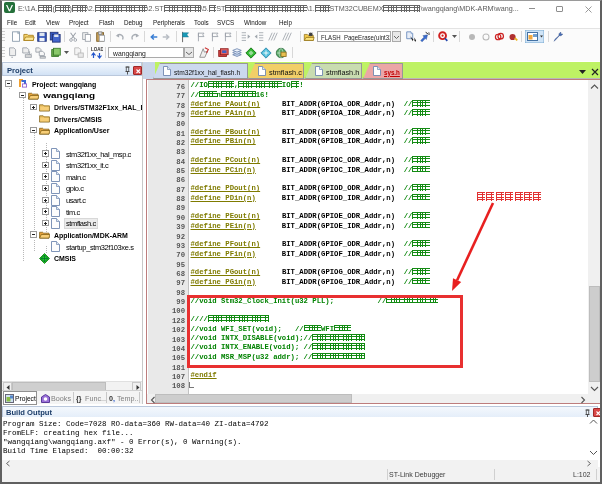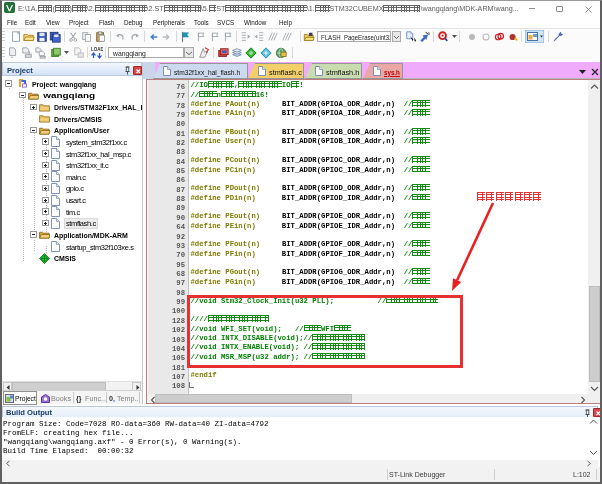--- a/index.html
+++ b/index.html
@@ -27,21 +27,21 @@
 .trow{position:absolute;height:11px;white-space:nowrap;}
 .exp{position:absolute;width:6.5px;height:6.5px;background:#fff;border:1px solid #9a9a9a;z-index:3}
 .exp i{position:absolute;left:1px;top:2px;width:3px;height:1px;background:#222;}
 .exp.pl i::after{content:"";position:absolute;left:1px;top:-1px;width:1px;height:3px;background:#222;}
 .sb{background:#f2f2f2;}
 .sbthumb{position:absolute;background:#cfcfcf;border:1px solid #bdbdbd;}
 #edt{position:absolute;left:146px;top:79px;width:455px;height:325px;border:1px solid #bd7d7d;background:#fff;}
 #gut{position:absolute;left:1px;top:0;width:41px;height:314px;background:#e9e9e9;border-right:1px solid #c2c2c2;}
 #lnums{position:absolute;left:0px;top:2.8px;width:41px;font-family:"Liberation Mono",monospace;font-weight:bold;font-size:7.25px;line-height:9.36px;color:#545454;text-align:right;}
 #code{position:absolute;left:43.5px;top:1.3px;font-family:"Liberation Mono",monospace;font-weight:bold;font-size:7.25px;line-height:9.36px;color:#000;white-space:pre;}
-#code .p{color:#7f7b00;}
+#code .p{color:#7f7b00;text-decoration:underline;}
 #code .c{color:#008200;}
 #code .cj{height:6.5px;vertical-align:-0.5px;}
 #bout{position:absolute;left:2px;top:417px;width:598px;height:43px;background:#fff;font-family:"Liberation Mono",monospace;font-size:7.5px;line-height:9.3px;color:#000;white-space:pre;padding:2.5px 0 0 1px;}
 #status{position:absolute;left:2px;top:467px;width:598px;height:15px;background:#f2f2f2;font-size:7px;color:#3a3a3a;}
 .sdiv{position:absolute;top:2px;width:1px;height:11px;background:#d0d0d0;}
 .ticon{position:absolute;top:1px;}
 </style></head>
 <body>
 
 <div id="title">
@@ -342,30 +342,20 @@
       </svg>
 <span class="tg" style="position:absolute;left:51px;top:1.5px;padding:0 1px;white-space:nowrap;">Application/User</span>
 </div>
 <div class="trow" style="left:0;top:37.2px;width:140px;">
 <svg class="abs" style="left:37px;top:1.0px" width="11" height="9" viewBox="0 0 12 10">
         <path d="M0.5 2 L4.5 2 L5.5 3.2 L11.5 3.2 L11.5 9 L0.5 9 Z" fill="#f7ce77" stroke="#7a5a10" stroke-width=".8"></path>
         <path d="M0.5 3.2 L11.5 3.2" stroke="#c89a30" stroke-width=".6"></path>
       </svg>
 <span class="tg" style="position:absolute;left:51px;top:1.5px;padding:0 1px;white-space:nowrap;">Drivers/CMSIS</span>
 </div>
-<div class="trow" style="left:0;top:60.4px;width:140px;">
-<span class="exp pl" style="left:40px;top:2px">
-        <i></i>
-      </span>
-<svg class="abs" style="left:49px;top:0px" width="9" height="11" viewBox="0 0 9 11">
-        <path d="M0.5 0.5 L5.5 0.5 L8.5 3.5 L8.5 10.5 L0.5 10.5 Z" fill="#fdfdfd" stroke="#7088b0" stroke-width=".9"></path>
-        <path d="M5.5 0.5 L5.5 3.5 L8.5 3.5" fill="#dce6f2" stroke="#7088b0" stroke-width=".7"></path>
-      </svg>
-<span class="tf" style="position:absolute;left:63px;top:1.5px;padding:0 1px;white-space:nowrap;">system_stm32f1xx.c</span>
-</div>
 <div class="trow" style="left:0;top:72.0px;width:140px;">
 <span class="exp pl" style="left:40px;top:2px">
         <i></i>
       </span>
 <svg class="abs" style="left:49px;top:0px" width="9" height="11" viewBox="0 0 9 11">
         <path d="M0.5 0.5 L5.5 0.5 L8.5 3.5 L8.5 10.5 L0.5 10.5 Z" fill="#fdfdfd" stroke="#7088b0" stroke-width=".9"></path>
         <path d="M5.5 0.5 L5.5 3.5 L8.5 3.5" fill="#dce6f2" stroke="#7088b0" stroke-width=".7"></path>
       </svg>
 <span class="tf" style="position:absolute;left:63px;top:1.5px;padding:0 1px;white-space:nowrap;">stm32f1xx_hal_msp.c</span>
 </div>
@@ -482,21 +472,21 @@
     </svg>
 <span class="abs" style="left:49px;top:3px;">Books</span>
 <span class="abs" style="left:71px;top:1px;width:1px;height:11px;background:#c8c8c8"></span>
 <span class="abs" style="left:74px;top:2.5px;color:#333;font-weight:bold;">{}</span>
 <span class="abs" style="left:83px;top:3px;">Func...</span>
 <span class="abs" style="left:104px;top:1px;width:1px;height:11px;background:#c8c8c8"></span>
 <span class="abs" style="left:107px;top:2.5px;color:#333;font-weight:bold;">0<span style="color:#2255cc">,</span></span>
 <span class="abs" style="left:115px;top:3px;">Temp...</span>
 <span class="abs" style="left:137px;top:1px;width:1px;height:11px;background:#c8c8c8"></span>
 </div>
-<div class="abs" style="left:142px;top:62px;width:460px;height:17px;background:#f0abfc;border-bottom:1px solid #b8b8b8;">
+<div class="abs" style="left:142px;top:62px;width:460px;height:17px;background:#bef264;border-bottom:1px solid #b8b8b8;">
 <span class="abs" style="left:0;top:0;width:13px;height:17px;background:#c9d6ea;"></span>
 <span class="abs" style="left:11px;top:1px;width:95px;height:16px;background:#ccd9ee;clip-path:polygon(7px 0, 100% 0, 100% 100%, 0 100%);border:1px solid #979797;"></span>
 <svg class="abs" style="left:21px;top:4px" width="8" height="10" viewBox="0 0 8 10">
       <path d="M0.5 0.5 L4.5 0.5 L7.5 3.5 L7.5 9.5 L0.5 9.5 Z" fill="#fff" stroke="#7088b0" stroke-width=".9"></path>
       <path d="M4.5 0.5 L4.5 3.5 L7.5 3.5" fill="#dce6f2" stroke="#7088b0" stroke-width=".7"></path>
     </svg>
 <span class="abs" style="left:32px;top:5.5px;font-size:7.3px;color:#111;white-space:nowrap;display:inline-block;transform:scaleX(0.91);transform-origin:0 50%;">stm32f1xx_hal_flash.h</span>
 <span class="abs" style="left:106px;top:1px;width:56px;height:16px;background:#f2cf68;clip-path:polygon(7px 0, 100% 0, 100% 100%, 0 100%);border:1px solid #979797;"></span>
 <svg class="abs" style="left:116px;top:4px" width="8" height="10" viewBox="0 0 8 10">
       <path d="M0.5 0.5 L4.5 0.5 L7.5 3.5 L7.5 9.5 L0.5 9.5 Z" fill="#fff" stroke="#7088b0" stroke-width=".9"></path>
@@ -533,21 +523,21 @@
 <div style="position:absolute;right:4px;top:46.80px;height:9.36px;">81</div>
 <div style="position:absolute;right:4px;top:56.16px;height:9.36px;">82</div>
 <div style="position:absolute;right:4px;top:65.52px;height:9.36px;">83</div>
 <div style="position:absolute;right:4px;top:74.88px;height:9.36px;">84</div>
 <div style="position:absolute;right:4px;top:84.24px;height:9.36px;">85</div>
 <div style="position:absolute;right:4px;top:93.60px;height:9.36px;">86</div>
 <div style="position:absolute;right:4px;top:102.96px;height:9.36px;">87</div>
 <div style="position:absolute;right:4px;top:112.32px;height:9.36px;">88</div>
 <div style="position:absolute;right:4px;top:121.68px;height:9.36px;">89</div>
 <div style="position:absolute;right:4px;top:131.04px;height:9.36px;">90</div>
-<div style="position:absolute;right:4px;top:140.40px;height:9.36px;">64</div>
+<div style="position:absolute;right:4px;top:140.40px;height:9.36px;">39</div>
 <div style="position:absolute;right:4px;top:149.76px;height:9.36px;">92</div>
 <div style="position:absolute;right:4px;top:159.12px;height:9.36px;">93</div>
 <div style="position:absolute;right:4px;top:168.48px;height:9.36px;">70</div>
 <div style="position:absolute;right:4px;top:177.84px;height:9.36px;">95</div>
 <div style="position:absolute;right:4px;top:187.20px;height:9.36px;">68</div>
 <div style="position:absolute;right:4px;top:196.56px;height:9.36px;">97</div>
 <div style="position:absolute;right:4px;top:205.92px;height:9.36px;">98</div>
 <div style="position:absolute;right:4px;top:215.28px;height:9.36px;">99</div>
 <div style="position:absolute;right:4px;top:224.64px;height:9.36px;">100</div>
 <div style="position:absolute;right:4px;top:234.00px;height:9.36px;">128</div>
@@ -559,21 +549,21 @@
 <div style="position:absolute;right:4px;top:290.16px;height:9.36px;">107</div>
 <div style="position:absolute;right:4px;top:299.52px;height:9.36px;">108</div>
 </div>
     </div>
 <div id="code">
 <div style="position:absolute;left:0;top:0.00px;height:9.36px;"><span class="c">//IO<span class="cj" style="width:26.1px;"></span>,<span class="cj" style="width:43.5px;"></span>IO<span class="cj" style="width:8.7px;"></span>!</span></div>
 <div style="position:absolute;left:0;top:9.36px;height:9.36px;"><span class="c">//<span class="cj" style="width:17.4px;"></span>n<span class="cj" style="width:34.8px;"></span>16!</span></div>
 <div style="position:absolute;left:0;top:18.72px;height:9.36px;"><span class="p">#define PAout(n)</span>     BIT_ADDR(GPIOA_ODR_Addr,n)  <span class="c">//<span class="cj" style="width:17.4px;"></span></span></div>
 <div style="position:absolute;left:0;top:28.08px;height:9.36px;"><span class="p">#define PAin(n)</span>      BIT_ADDR(GPIOA_IDR_Addr,n)  <span class="c">//<span class="cj" style="width:17.4px;"></span></span></div>
 <div style="position:absolute;left:0;top:46.80px;height:9.36px;"><span class="p">#define PBout(n)</span>     BIT_ADDR(GPIOB_ODR_Addr,n)  <span class="c">//<span class="cj" style="width:17.4px;"></span></span></div>
-<div style="position:absolute;left:0;top:56.16px;height:9.36px;"><span class="p">#define User(n)</span>      BIT_ADDR(GPIOB_IDR_Addr,n)  <span class="c">//<span class="cj" style="width:17.4px;"></span></span></div>
+<div style="position:absolute;left:0;top:56.16px;height:9.36px;"><span class="p">#define PBin(n)</span>      BIT_ADDR(GPIOB_IDR_Addr,n)  <span class="c">//<span class="cj" style="width:17.4px;"></span></span></div>
 <div style="position:absolute;left:0;top:74.88px;height:9.36px;"><span class="p">#define PCout(n)</span>     BIT_ADDR(GPIOC_ODR_Addr,n)  <span class="c">//<span class="cj" style="width:17.4px;"></span></span></div>
 <div style="position:absolute;left:0;top:84.24px;height:9.36px;"><span class="p">#define PCin(n)</span>      BIT_ADDR(GPIOC_IDR_Addr,n)  <span class="c">//<span class="cj" style="width:17.4px;"></span></span></div>
 <div style="position:absolute;left:0;top:102.96px;height:9.36px;"><span class="p">#define PDout(n)</span>     BIT_ADDR(GPIOD_ODR_Addr,n)  <span class="c">//<span class="cj" style="width:17.4px;"></span></span></div>
 <div style="position:absolute;left:0;top:112.32px;height:9.36px;"><span class="p">#define PDin(n)</span>      BIT_ADDR(GPIOD_IDR_Addr,n)  <span class="c">//<span class="cj" style="width:17.4px;"></span></span></div>
 <div style="position:absolute;left:0;top:131.04px;height:9.36px;"><span class="p">#define PEout(n)</span>     BIT_ADDR(GPIOE_ODR_Addr,n)  <span class="c">//<span class="cj" style="width:17.4px;"></span></span></div>
 <div style="position:absolute;left:0;top:140.40px;height:9.36px;"><span class="p">#define PEin(n)</span>      BIT_ADDR(GPIOE_IDR_Addr,n)  <span class="c">//<span class="cj" style="width:17.4px;"></span></span></div>
 <div style="position:absolute;left:0;top:159.12px;height:9.36px;"><span class="p">#define PFout(n)</span>     BIT_ADDR(GPIOF_ODR_Addr,n)  <span class="c">//<span class="cj" style="width:17.4px;"></span></span></div>
 <div style="position:absolute;left:0;top:168.48px;height:9.36px;"><span class="p">#define PFin(n)</span>      BIT_ADDR(GPIOF_IDR_Addr,n)  <span class="c">//<span class="cj" style="width:17.4px;"></span></span></div>
 <div style="position:absolute;left:0;top:187.20px;height:9.36px;"><span class="p">#define PGout(n)</span>     BIT_ADDR(GPIOG_ODR_Addr,n)  <span class="c">//<span class="cj" style="width:17.4px;"></span></span></div>
 <div style="position:absolute;left:0;top:196.56px;height:9.36px;"><span class="p">#define PGin(n)</span>      BIT_ADDR(GPIOG_IDR_Addr,n)  <span class="c">//<span class="cj" style="width:17.4px;"></span></span></div>

